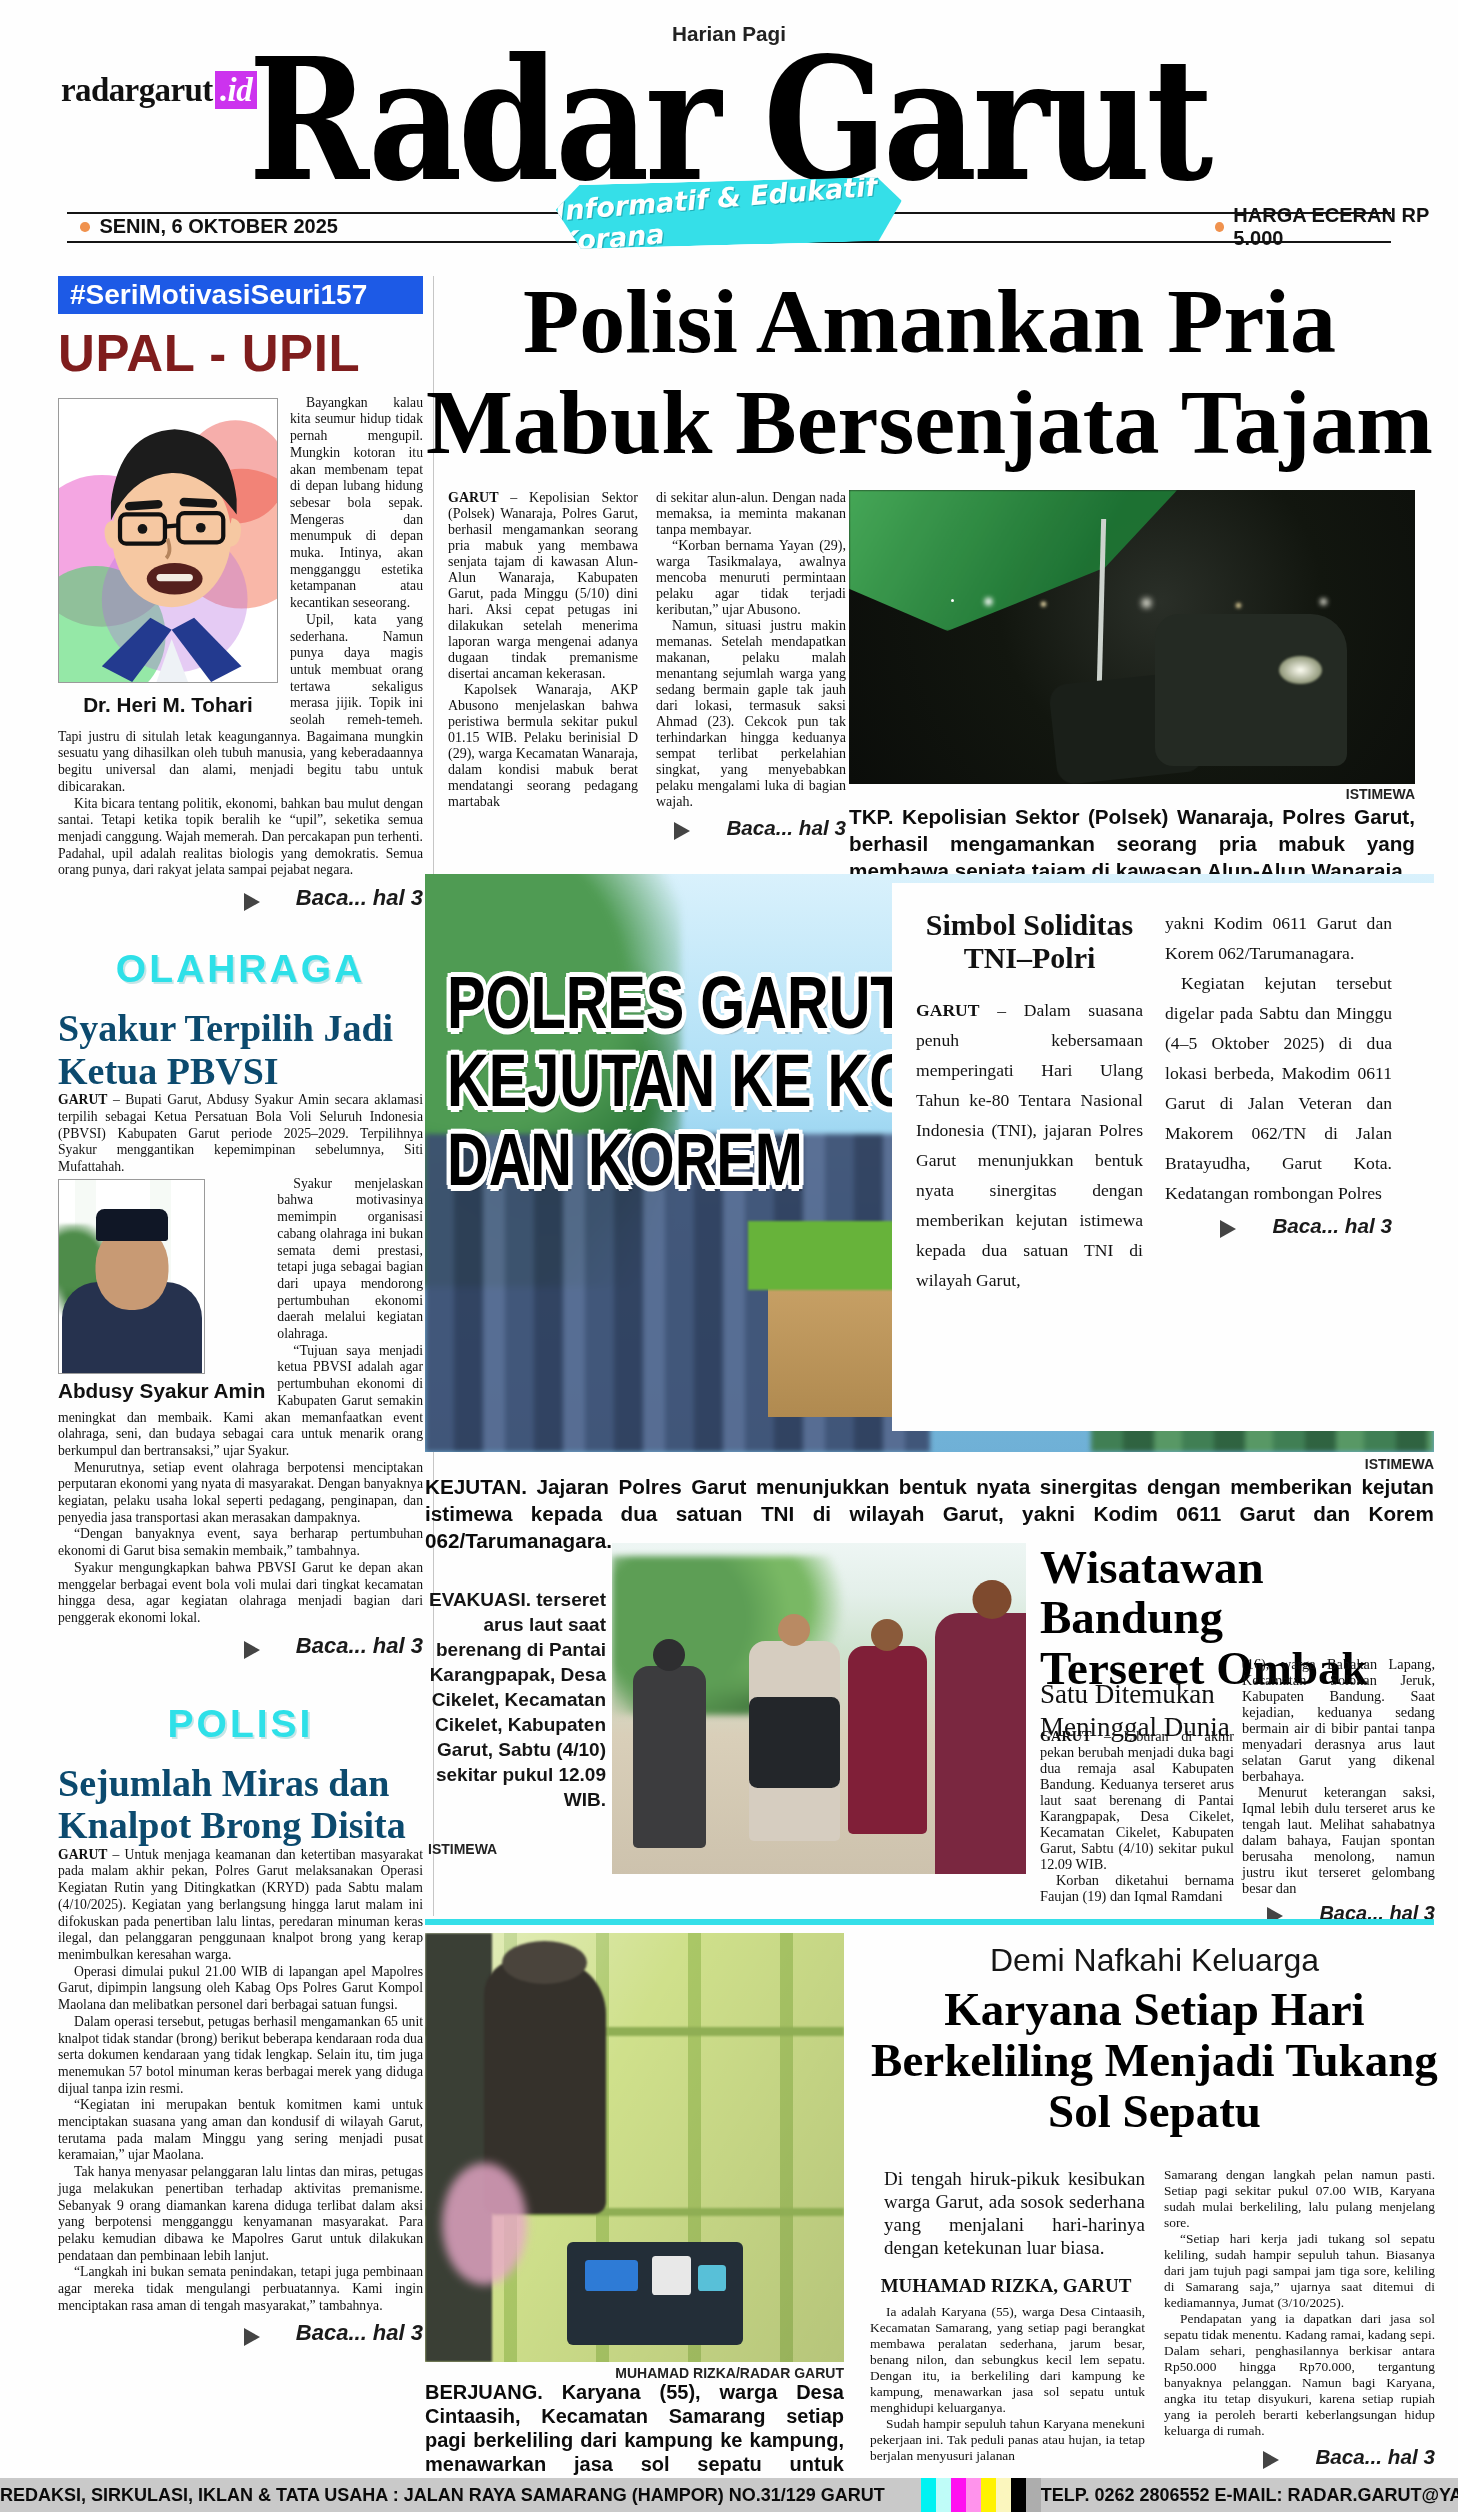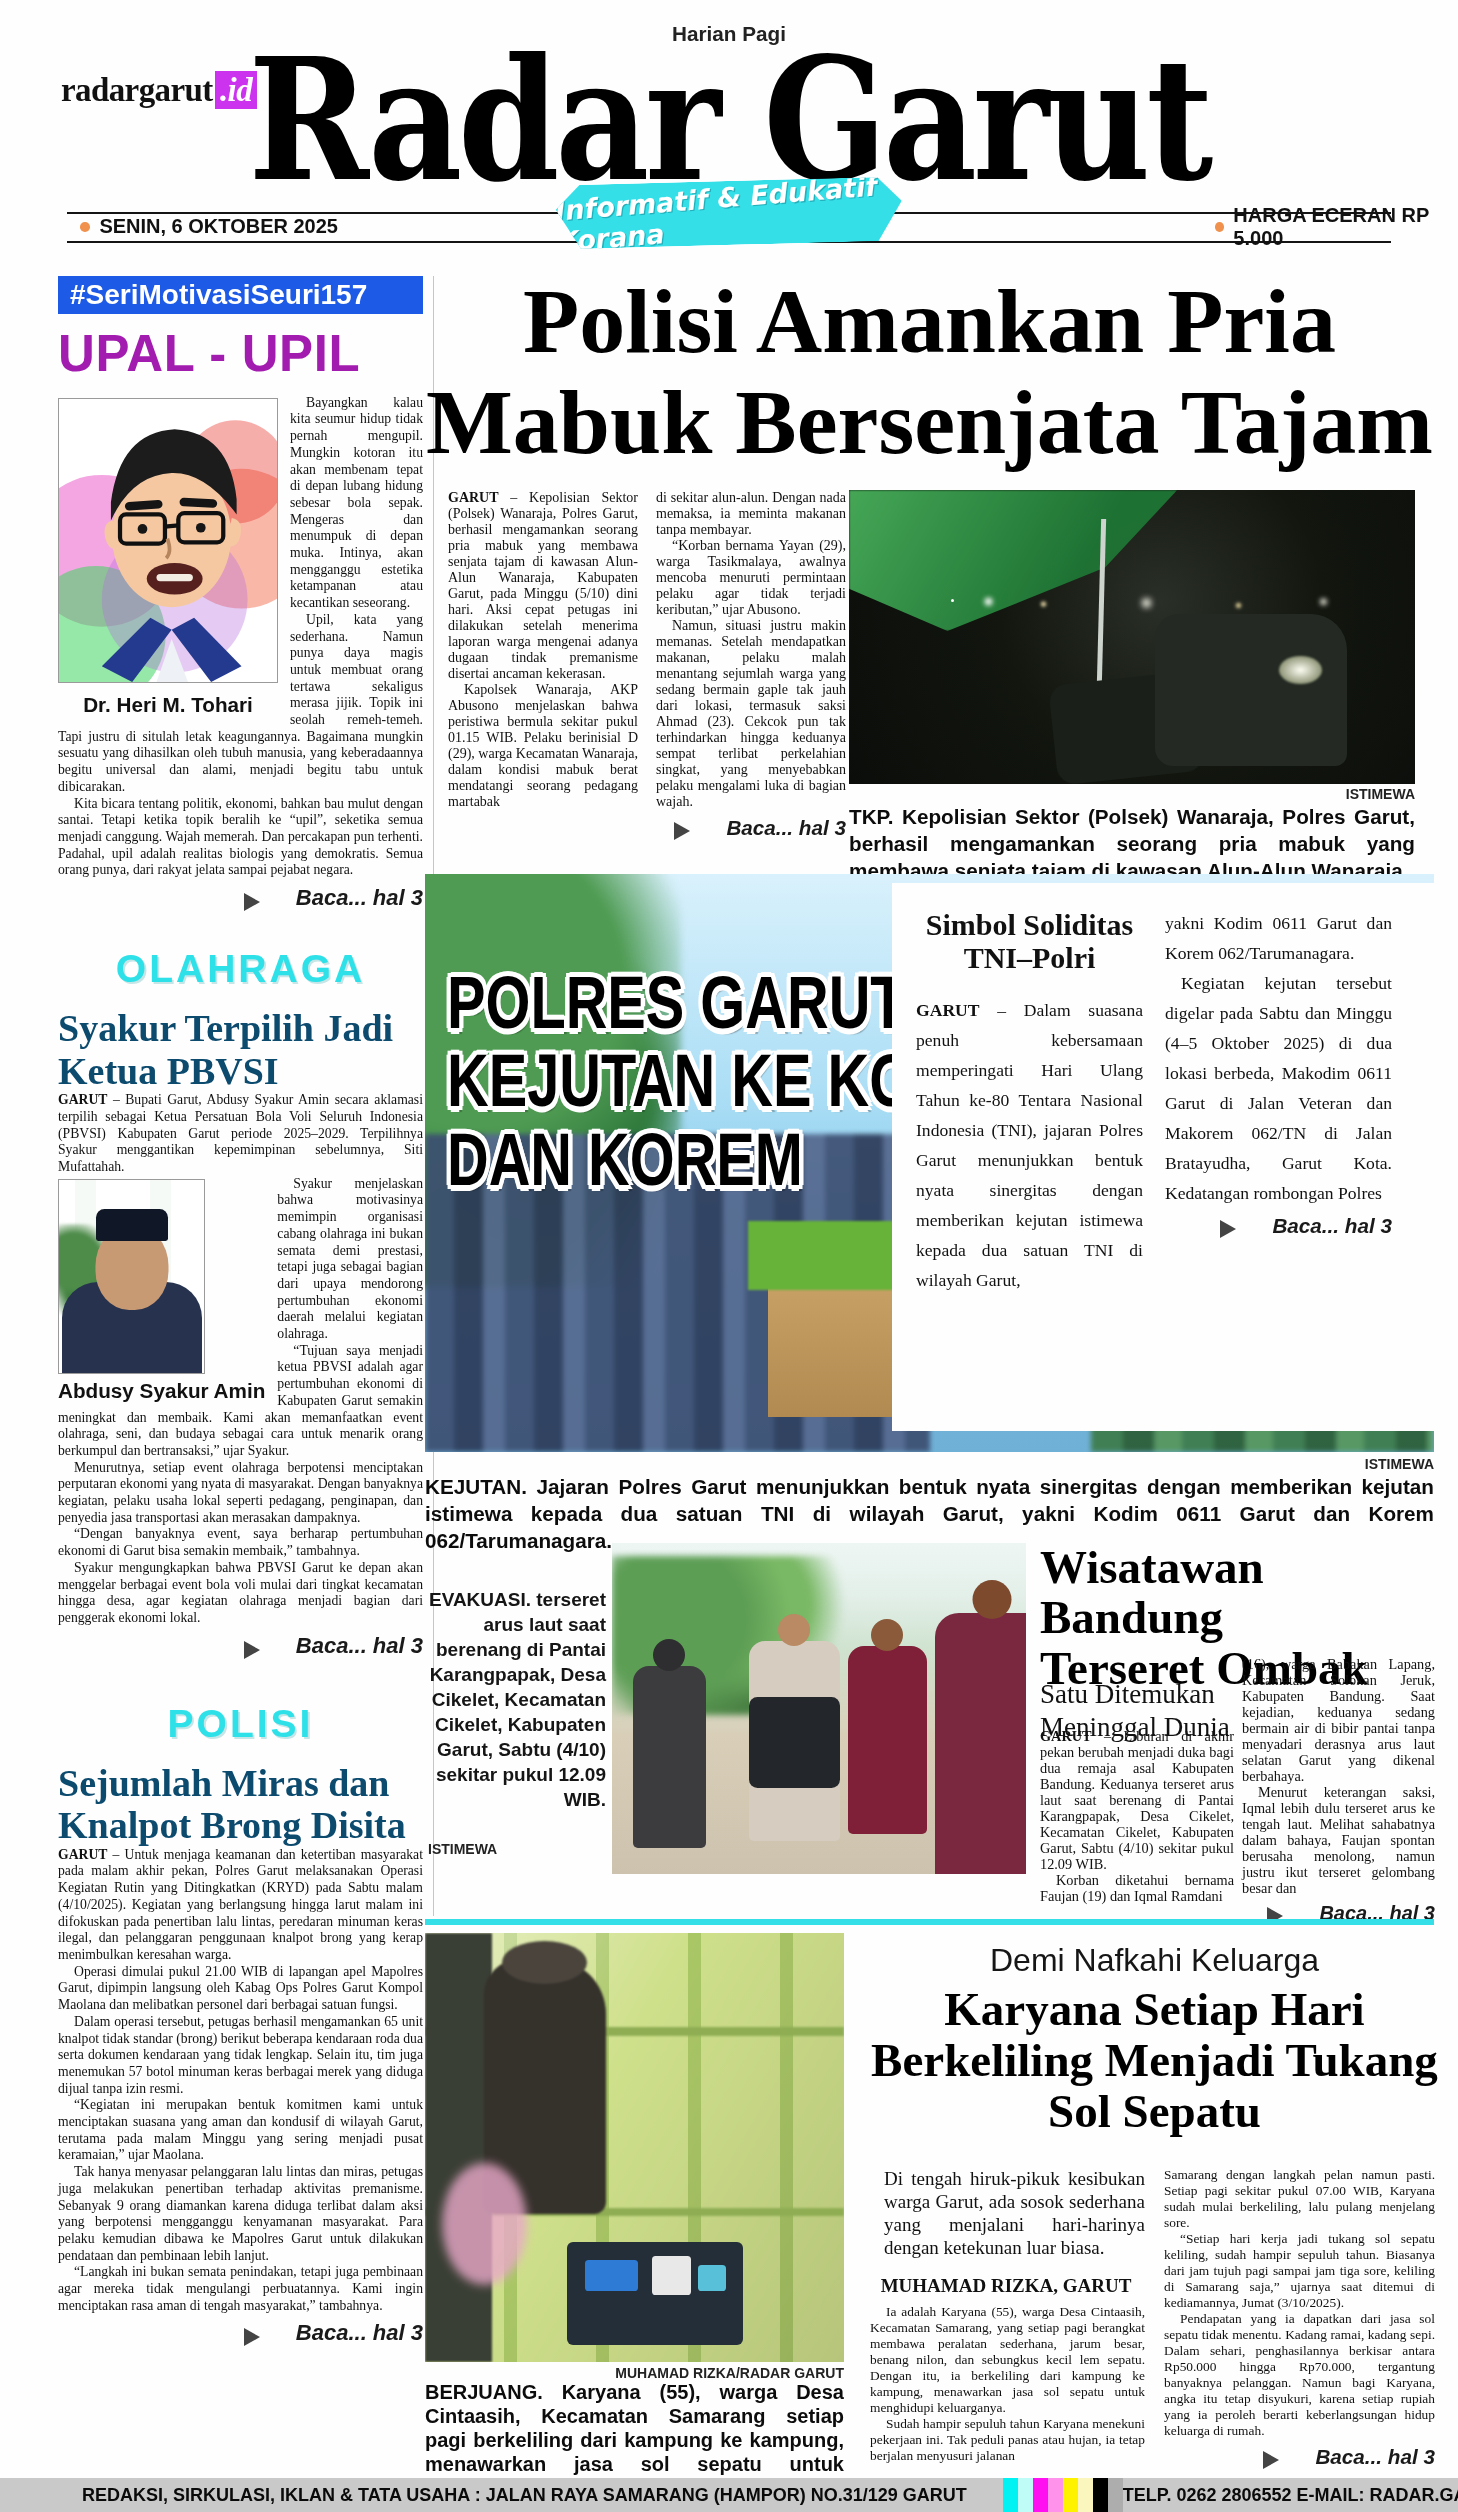--- a/index.html
+++ b/index.html
@@ -35,21 +35,21 @@
         font:italic 700 22px "Liberation Sans",sans-serif;color:#1a1a1a;margin-top:6px;}
   .tri{width:0;height:0;border-left:16px solid #444;border-top:9.7px solid transparent;
        border-bottom:9.7px solid transparent;}
   .credit{font:700 14px "Liberation Sans",sans-serif;color:#222;text-align:right;}
   .caption{font:700 20.7px "Liberation Sans",sans-serif;color:#0c0c0c;line-height:27px;text-align:justify;}
   .vdivider{position:absolute;left:433px;top:276px;width:1.2px;height:1640px;background:#c6c6c6;}
   
   .leftcol{position:absolute;left:58px;top:276px;width:365px;}
   .seri-banner{height:38px;background:#1d5ae6;color:#fff;display:flex;align-items:center;
                padding-left:12px;font:800 28px "Liberation Sans",sans-serif;margin-bottom:9.7px;}
-  .seri-title{font:900 51px "Liberation Sans",sans-serif;letter-spacing:0.6px;margin:3.6px 0 12px;color:#a21caf;}
+  .seri-title{font:900 51px "Liberation Sans",sans-serif;letter-spacing:0.6px;margin:3.6px 0 12px;color:#7f1d1d;}
   .article{font-size:13.7px;line-height:16.7px;}
   .figure-left{float:left;margin:3.6px 12px 6px 0;text-align:center;}
   .figure-left .frame{border:0.6px solid #9a9a9a;background:#fff;}
   .figcap{font:700 20.7px "Liberation Sans",sans-serif;padding-top:4.9px;}
   .ol-lead{margin-bottom:2.4px;}
   .label-olahraga{margin:36px 0 16px;} .label-polisi{margin:43px 0 16px;}
   .hl-pad{margin-bottom:13.4px;}
   
   .main-headline{position:absolute;left:425px;top:271px;width:1009px;text-align:center;
                  font:bold 92px "Liberation Serif",serif;line-height:1.10;color:#000;}
@@ -177,21 +177,21 @@
        background:radial-gradient(circle at 40% 40%,#4e8c4a 0 40%,transparent 60%),
                   radial-gradient(circle at 70% 70%,#3c7a3a 0 35%,transparent 55%);filter:blur(1.8px);}
   .photo-syakur .torso{position:absolute;left:50%;transform:translateX(-50%);bottom:0;
        width:140px;height:91px;background:#26324e;border-radius:36px 36px 0 0;}
   .photo-syakur .head{position:absolute;left:50%;transform:translateX(-50%);top:45px;
        width:73px;height:85px;border-radius:48% 48% 46% 46%;background:#c89a74;}
   .photo-syakur .peci{position:absolute;left:50%;transform:translateX(-50%);top:29px;
        width:72px;height:32px;border-radius:8.5px 8.5px 2.4px 2.4px;background:#101726;}
   .footer{position:absolute;left:0;top:2478px;width:1458px;height:34px;background:#c9c9c9;
        display:flex;align-items:center;font:700 18px "Liberation Sans",sans-serif;color:#0a0a0a;}
-  .footer .fl{margin-left:82px;white-space:nowrap;}
+  .footer .fl{white-space:nowrap;}
   .footer .swatches{display:flex;height:34px;margin-left:36px;}
   .footer .swatch{width:15px;height:34px;}
   .footer .fr{margin-left:auto;margin-right:55px;white-space:nowrap;}
 </style>
 </head>
 <body>
 
 <div class="page">
 
   <div class="tagline">Harian Pagi</div>

